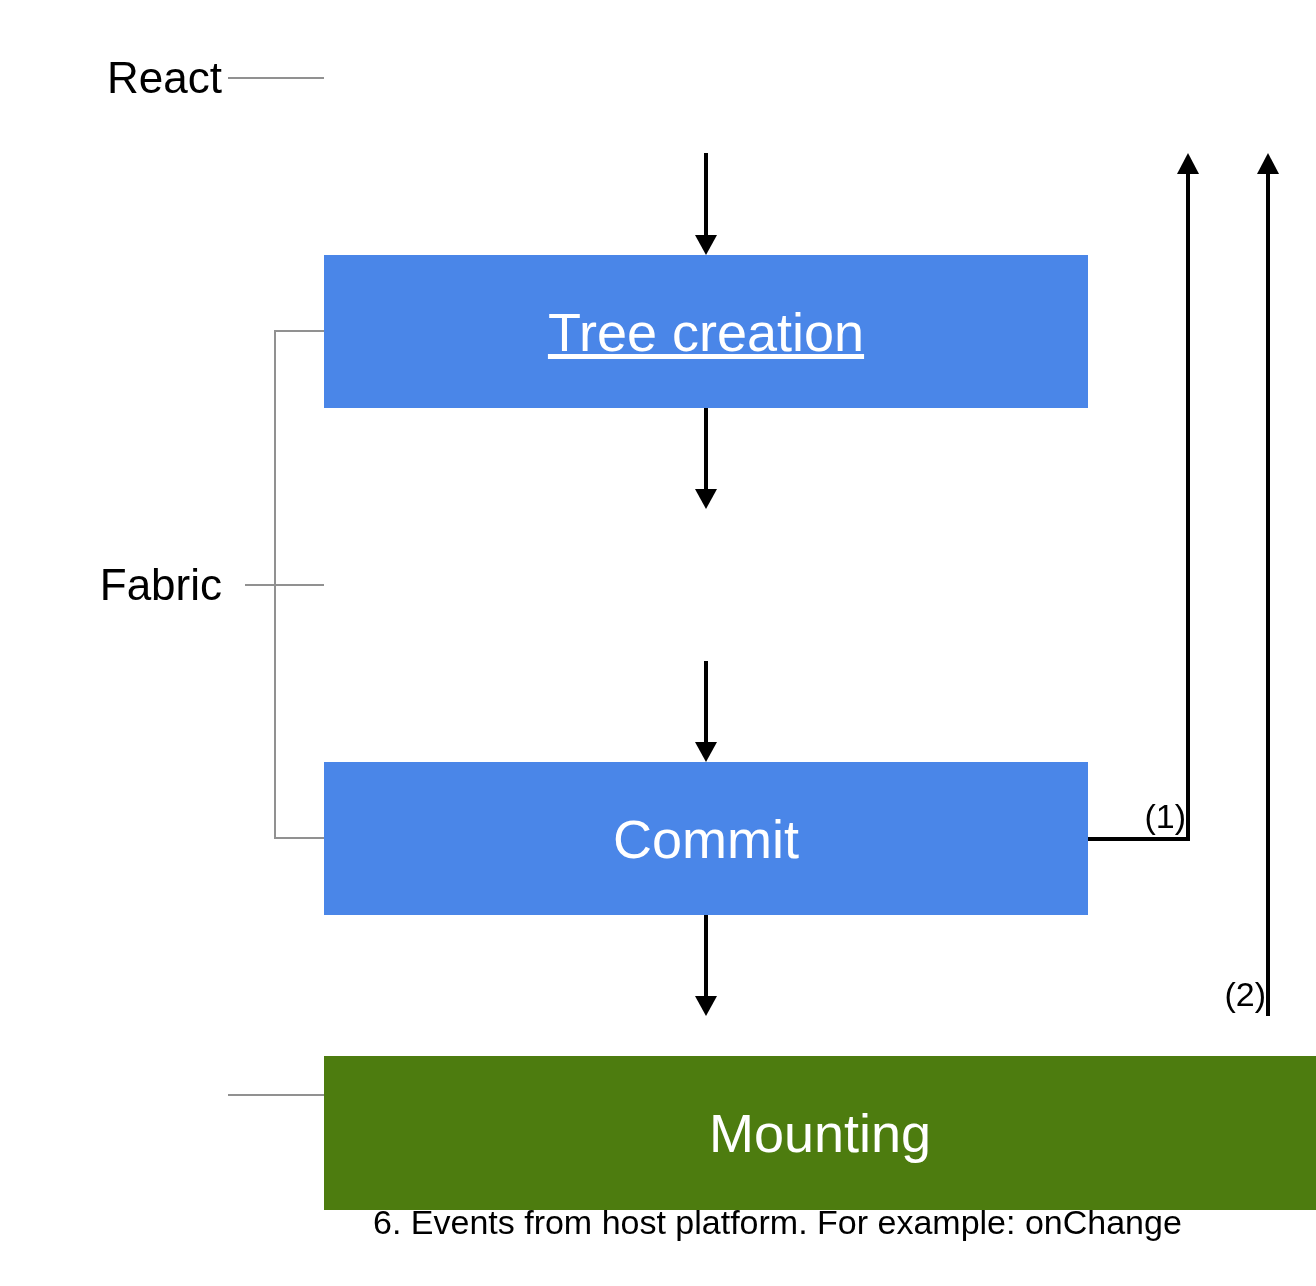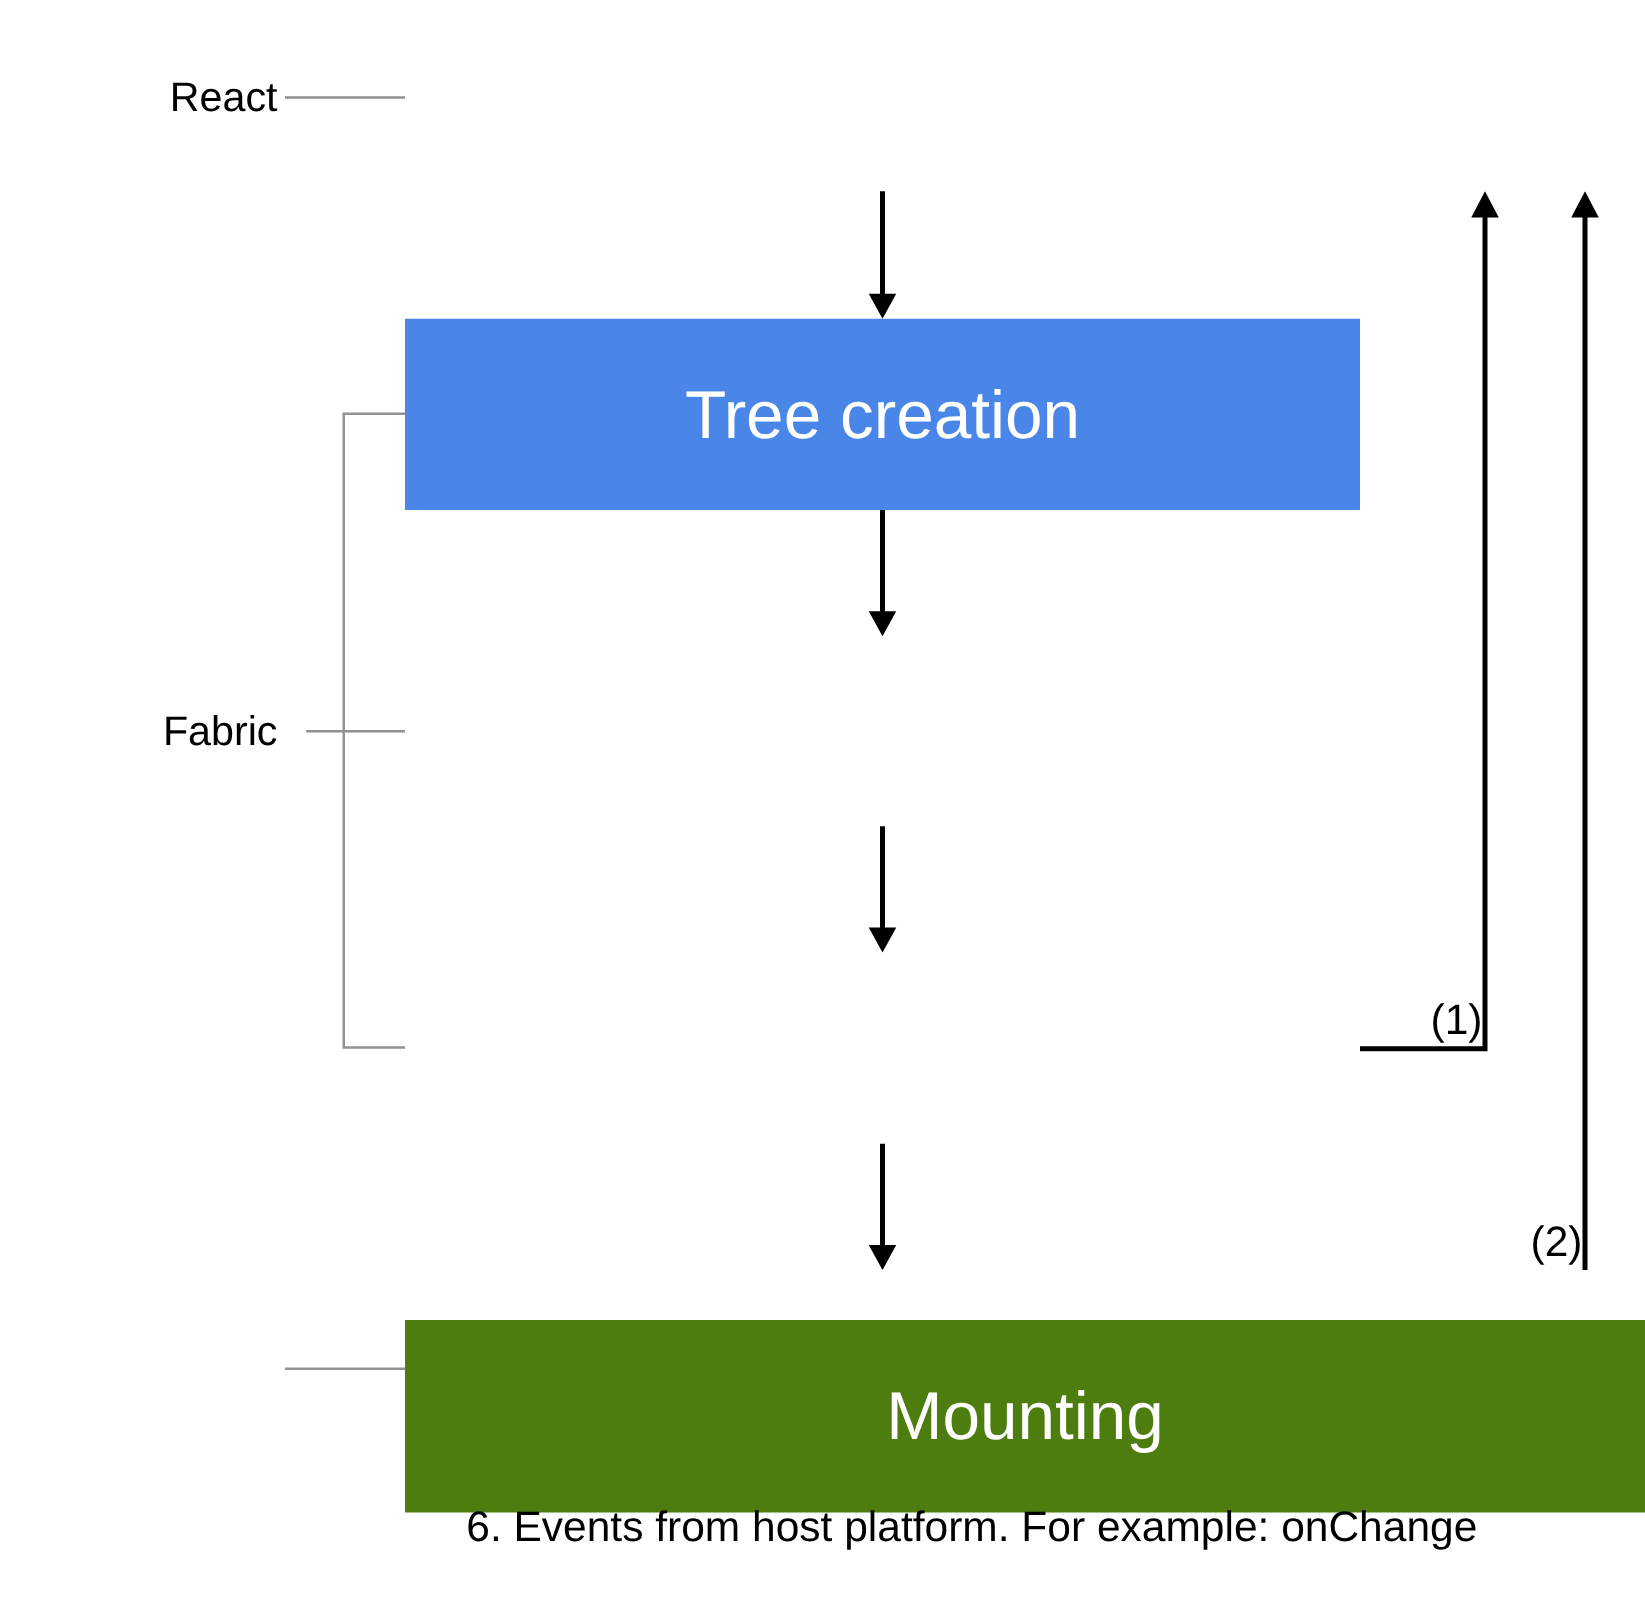--- a/index.html
+++ b/index.html
@@ -20,21 +20,21 @@
     white-space:nowrap;
   }
   #box-event-handler{left:324px;top:0;width:992px;height:153px;}
   #box-tree-creation{left:324px;top:255px;width:764px;height:153px;}
   #box-layout{left:324px;top:509px;width:764px;height:152px;}
   #box-commit{left:324px;top:762px;width:764px;height:153px;}
   #box-mounting{left:324px;top:1016px;width:992px;height:154px;}
   .side-label{
     position:absolute;left:0;width:222px;
     text-align:right;
-    font-size:33px;line-height:44px;color:#000;
+    font-size:44px;line-height:44px;color:#000;
     z-index:2;white-space:nowrap;
   }
   #label-react{top:56px;}
   #label-fabric{top:563px;}
   #label-host-platform{top:1071px;}
   .arrow-label{
     position:absolute;
     font-size:34px;line-height:40px;color:#000;
     text-align:right;z-index:2;white-space:nowrap;
   }
@@ -79,22 +79,25 @@
       <path d="M1088 839 H1188 V172" stroke="#000" stroke-width="4" fill="none"></path>
       <polygon points="1177,174 1199,174 1188,153" fill="#000"></polygon>
     </g>
 
     <g>
       <path d="M1268 1016 V172" stroke="#000" stroke-width="4" fill="none"></path>
       <polygon points="1257,174 1279,174 1268,153" fill="#000"></polygon>
     </g>
   </svg>
 
-  <div class="box" id="box-tree-creation" style="background-color: rgb(74, 134, 232);">
+  <div class="box" id="box-tree-creation" style="background-color: rgb(74, 134, 232); text-decoration: underline;">
     <span>Tree creation</span>
+  </div>
+  <div class="box" id="box-commit" style="background-color: rgb(74, 134, 232);">
+    <span>Commit</span>
   </div>
   <div class="box" id="box-mounting" style="background-color: #4d7c0f; margin-top: 40px;">
     <span>Mounting</span>
   </div>
 
   <div class="side-label" id="label-react">React</div>
   <div class="side-label" id="label-fabric">Fabric</div>
 
   <div class="arrow-label" id="arrow-label-1">(1)</div>
   <div class="arrow-label" id="arrow-label-2">(2)</div>

